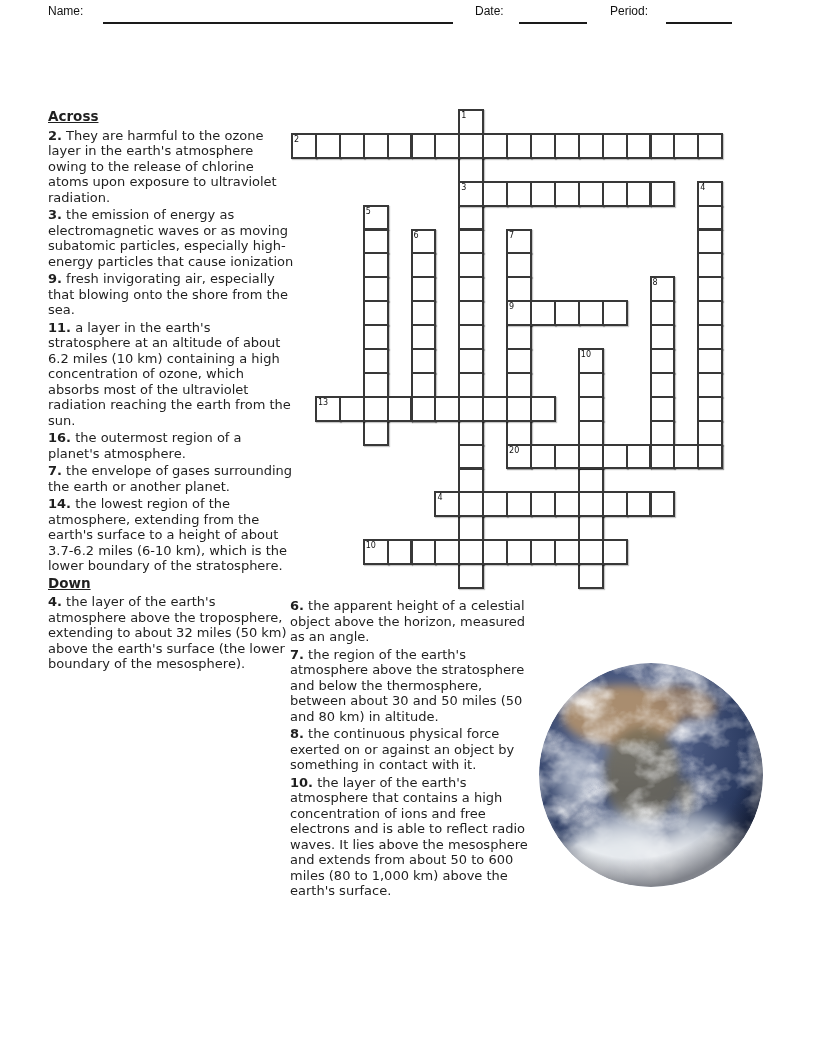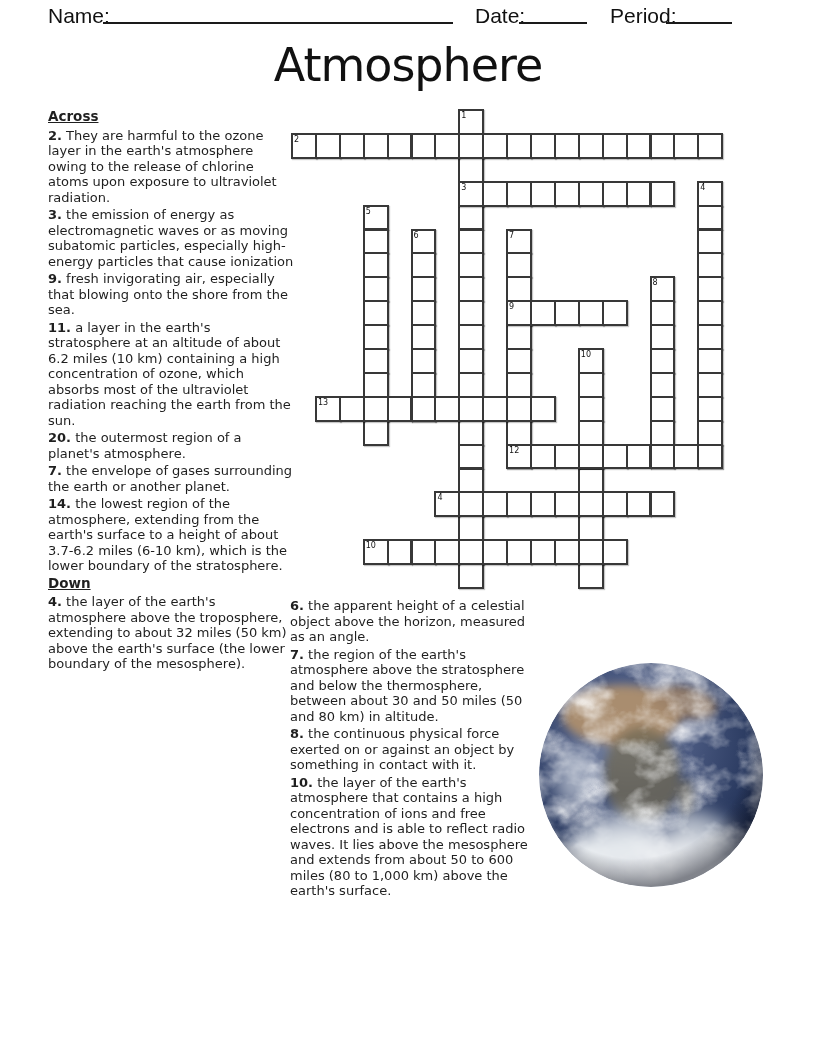--- a/index.html
+++ b/index.html
@@ -1,20 +1,20 @@
 <!DOCTYPE html>
 <html><head>
 <meta charset="utf-8">
 <style>
   html,body{margin:0;padding:0;background:#fff;}
   .page{position:relative;width:816px;height:1056px;background:#ffffff;overflow:hidden;
         font-family:"DejaVu Sans",sans-serif;color:#1b1b1b;}
   
   .hdr-label{position:absolute;top:4px;font-family:"Liberation Sans",sans-serif;
-             font-size:21px;color:#111;}
+             font-size:12px;color:#111;}
   .blank-line{position:absolute;top:6px;height:16px;border-bottom:2px solid #1a1a1a;}
   
   .title{position:absolute;left:0;top:38px;width:816px;text-align:center;
          font-size:46px;font-weight:500;letter-spacing:-1px;color:#111;}
   
   .cluecol{position:absolute;font-size:13px;line-height:15.5px;color:#1f1f1f;}
   #leftcol{left:48px;top:109px;width:248px;}
   #midcol{left:290px;top:598px;width:248px;}
   .clue{margin:0 0 2px 0;}
   .clue b{font-weight:bold;}
@@ -33,30 +33,29 @@
 
 <div class="page">
 
   <span class="hdr-label" style="left:48px">Name:</span>
   <span class="blank-line" style="left:103px;width:350px"></span>
   <span class="hdr-label" style="left:475px">Date:</span>
   <span class="blank-line" style="left:519px;width:68px"></span>
   <span class="hdr-label" style="left:610px">Period:</span>
   <span class="blank-line" style="left:666px;width:66px"></span>
 
-  <div class="title">Atmosphere</div>
 
   <div id="leftcol" class="cluecol">
     <p class="clue-heading">Across</p>
     <div>
         <p class="clue"><b>2.</b> They are harmful to the ozone layer in the earth's atmosphere owing to the release of chlorine atoms upon exposure to ultraviolet radiation.</p>
         <p class="clue"><b>3.</b> the emission of energy as electromagnetic waves or as moving subatomic particles, especially high-energy particles that cause ionization</p>
         <p class="clue"><b>9.</b> fresh invigorating air, especially that blowing onto the shore from the sea.</p>
         <p class="clue"><b>11.</b> a layer in the earth's stratosphere at an altitude of about 6.2 miles (10 km) containing a high concentration of ozone, which absorbs most of the ultraviolet radiation reaching the earth from the sun.</p>
-        <p class="clue"><b>20.</b> the outermost region of a planet's atmosphere.</p>
+        <p class="clue"><b>16.</b> the outermost region of a planet's atmosphere.</p>
         <p class="clue"><b>7.</b> the envelope of gases surrounding the earth or another planet.</p>
         <p class="clue"><b>14.</b> the lowest region of the atmosphere, extending from the earth's surface to a height of about 3.7-6.2 miles (6-10 km), which is the lower boundary of the stratosphere.</p>
       </div>
     <p class="clue-heading">Down</p>
     <div>
         <p class="clue"><b>4.</b> the layer of the earth's atmosphere above the troposphere, extending to about 32 miles (50 km) above the earth's surface (the lower boundary of the mesosphere).</p>
       </div>
   </div>
 
   <div id="midcol" class="cluecol">
@@ -205,21 +204,21 @@
       <div class="cell" style="left: 46.8px; top: 285.8px;"></div>
       <div class="cell" style="left: 70.7px; top: 285.8px;"></div>
       <div class="cell" style="left: 94.6px; top: 285.8px;"></div>
       <div class="cell" style="left: 118.5px; top: 285.8px;"></div>
       <div class="cell" style="left: 142.4px; top: 285.8px;"></div>
       <div class="cell" style="left: 166.3px; top: 285.8px;"></div>
       <div class="cell" style="left: 190.2px; top: 285.8px;"></div>
       <div class="cell" style="left: 214.1px; top: 285.8px;"></div>
       <div class="cell" style="left: 238px; top: 285.8px;"></div>
       <div class="cell" style="left: 214.1px; top: 333.6px;">
-        <span class="cellnum">12</span>
+        <span class="cellnum">20</span>
       </div>
       <div class="cell" style="left: 238px; top: 333.6px;"></div>
       <div class="cell" style="left: 261.9px; top: 333.6px;"></div>
       <div class="cell" style="left: 285.8px; top: 333.6px;"></div>
       <div class="cell" style="left: 309.7px; top: 333.6px;"></div>
       <div class="cell" style="left: 333.6px; top: 333.6px;"></div>
       <div class="cell" style="left: 357.5px; top: 333.6px;"></div>
       <div class="cell" style="left: 381.4px; top: 333.6px;"></div>
       <div class="cell" style="left: 405.3px; top: 333.6px;"></div>
       <div class="cell" style="left: 142.4px; top: 381.4px;">

